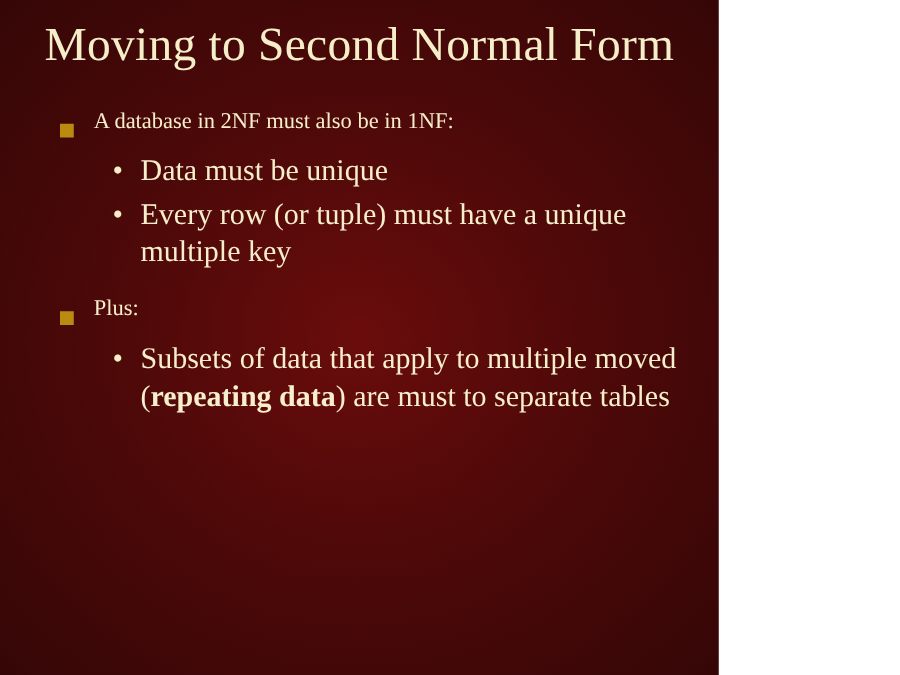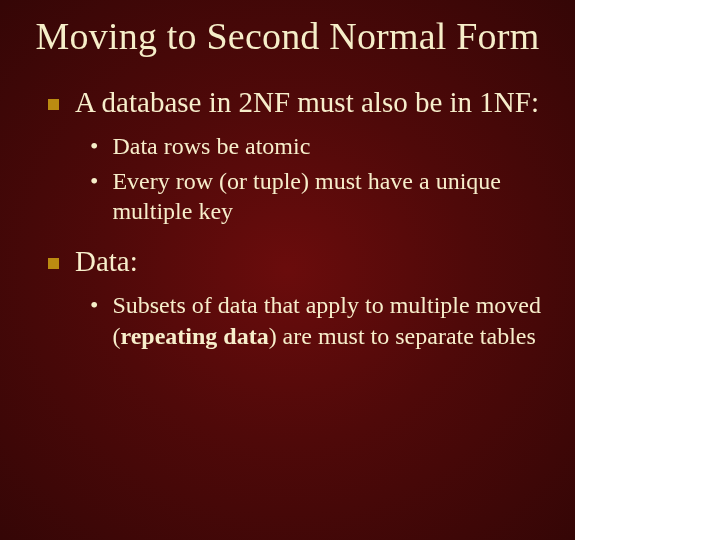--- a/index.html
+++ b/index.html
@@ -25,21 +25,21 @@
     color: #f6eec9;
     font-weight: normal;
     letter-spacing: 0.2px;
   }
   .level1 {
     margin: 0 0 12px 20px;
   }
   .level1-item {
     display: flex;
     align-items: flex-start;
-    font-size: 29px;
+    font-size: 18px;
     margin-bottom: 10px;
   }
   .square-bullet {
     width: 11px;
     height: 11px;
     background: #bb8b11;
     flex: 0 0 11px;
     margin-top: 13px;
     margin-right: 16px;
   }
@@ -74,32 +74,32 @@
   <div class="level1">
     <div class="level1-item">
       <span class="square-bullet"></span>
       <span>A database in 2NF must also be in 1NF:</span>
     </div>
   </div>
 
   <div class="level2">
     <div class="level2-item">
       <span class="dot-bullet">•</span>
-      <span>Data rows be atomic</span>
+      <span>Data must be unique</span>
     </div>
     <div class="level2-item">
       <span class="dot-bullet">•</span>
       <span>Every row (or tuple) must have a unique multiple key</span>
     </div>
   </div>
 
   <div class="level1">
     <div class="level1-item">
       <span class="square-bullet"></span>
-      <span>Data:</span>
+      <span>Plus:</span>
     </div>
   </div>
 
   <div class="level2">
     <div class="level2-item">
       <span class="dot-bullet">•</span>
       <span>
         <span>Subsets of data that apply to multiple moved (</span><span class="strong">repeating data</span><span>) are must to separate tables</span>
       </span>
     </div>

